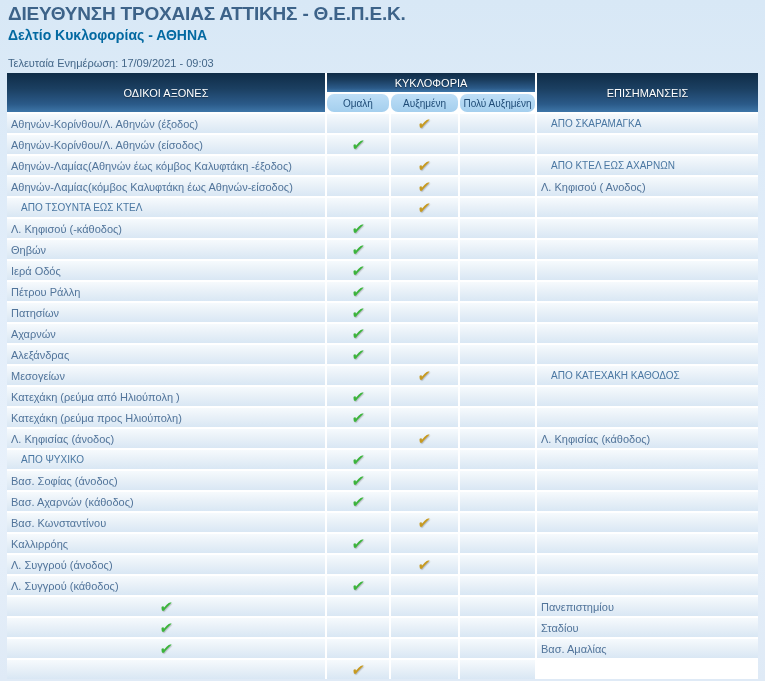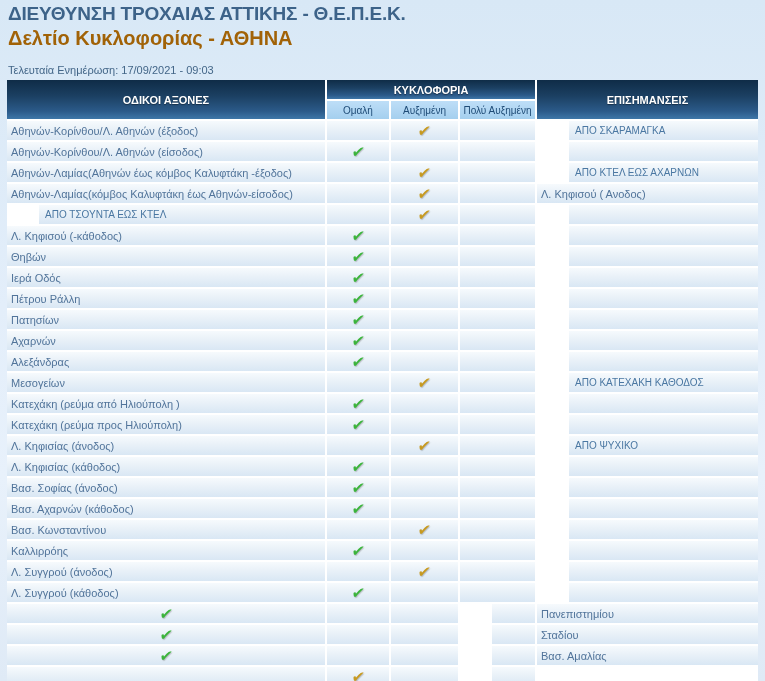--- a/index.html
+++ b/index.html
@@ -7,57 +7,57 @@
     width:765px;height:681px;overflow:hidden;
     background:linear-gradient(180deg,#d8e8f6 0%,#e3eefa 45%,#e8f1fb 70%,#dfeaf6 100%);
     font-family:"Liberation Sans","DejaVu Sans",sans-serif;
     -webkit-font-smoothing:antialiased;
   }
   .page{padding:0 7px;}
   .page-title{
     margin:3px 0 0 1px;font-size:19px;font-weight:bold;color:#3d6389;letter-spacing:-0.2px;
   }
   .page-subtitle{
-    margin:2px 0 0 1px;font-size:20px;font-weight:bold;color:#a16207;
+    margin:2px 0 0 1px;font-size:14px;font-weight:bold;color:#0369a1;
   }
   .update-line{
     margin:14px 0 4px 1px;font-size:11px;font-weight:normal;color:#436688;
   }
   .traffic-table{
     display:grid;
     grid-template-columns:318px 62px 67px 75px 221px;
     grid-template-rows:19px 18px;
     grid-auto-rows:19px;
     gap:2px;
     background:#ffffff;
     width:751px;
   }
   .hdr-dark{
     background:linear-gradient(180deg,#0f2c47 0%,#1b3f61 40%,#2b5a89 80%,#3e76a8 100%);
-    color:#ffffff;font-size:11px;font-weight:bold;
+    color:#ffffff;font-size:11px;font-weight:normal;
     display:flex;align-items:center;justify-content:center;
     text-shadow:0 1px 1px rgba(0,0,0,0.4);
   }
   .hdr-roads{grid-column:1;grid-row:1 / span 2;}
   .hdr-traffic{grid-column:2 / span 3;grid-row:1;}
   .hdr-remarks{grid-column:5;grid-row:1 / span 2;}
   .hdr-sub{
     grid-row:2;
     background:linear-gradient(180deg,#bedef7 0%,#a4cfee 100%);
     color:#1e4b76;font-size:10px;
     display:flex;align-items:center;justify-content:center;
-    white-space:nowrap;overflow:hidden;
+    white-space:nowrap;overflow:hidden;border-radius:7px;
   }
   .cell{
     background:linear-gradient(180deg,#f6fafd 0%,#e9f1f8 45%,#d9e7f4 100%);
     display:flex;align-items:center;overflow:hidden;
   }
   .road-cell{font-size:11px;color:#51749a;padding-left:4px;white-space:nowrap;}
   .status-cell{justify-content:center;}
-  .remark-cell{font-size:10px;color:#4a77a2;padding-left:6px;white-space:nowrap;margin-left:32px;}
+  .remark-cell{font-size:10px;color:#4a77a2;padding-left:14px;white-space:nowrap;}
   .check{
     font-size:15px;font-weight:bold;line-height:1;
     transform:skewX(-10deg);
     text-shadow:1px 1px 1px rgba(90,90,90,0.35);
   }
 </style>
 </head>
 <body>
 
 <div class="page">
@@ -197,23 +197,23 @@
   <div class="cell status-cell"></div>
   <div class="cell status-cell"></div>
   <div class="cell remark-cell"></div>
 
   <div class="cell road-cell">Λ. Κηφισίας (άνοδος)</div>
   <div class="cell status-cell"></div>
   <div class="cell status-cell">
         <span class="check" style="color: rgb(199, 154, 32);">✔</span>
       </div>
   <div class="cell status-cell"></div>
+  <div class="cell road-cell">Λ. Κηφισίας (κάθοδος)</div>
+
   <div class="cell remark-cell">ΑΠΟ ΨΥΧΙΚΟ</div>
-
-  <div class="cell road-cell">Λ. Κηφισίας (κάθοδος)</div>
   <div class="cell status-cell">
         <span class="check" style="color: rgb(59, 180, 59);">✔</span>
       </div>
   <div class="cell status-cell"></div>
   <div class="cell status-cell"></div>
   <div class="cell remark-cell"></div>
 
   <div class="cell road-cell">Βασ. Σοφίας (άνοδος)</div>
   <div class="cell status-cell">
         <span class="check" style="color: rgb(59, 180, 59);">✔</span>

